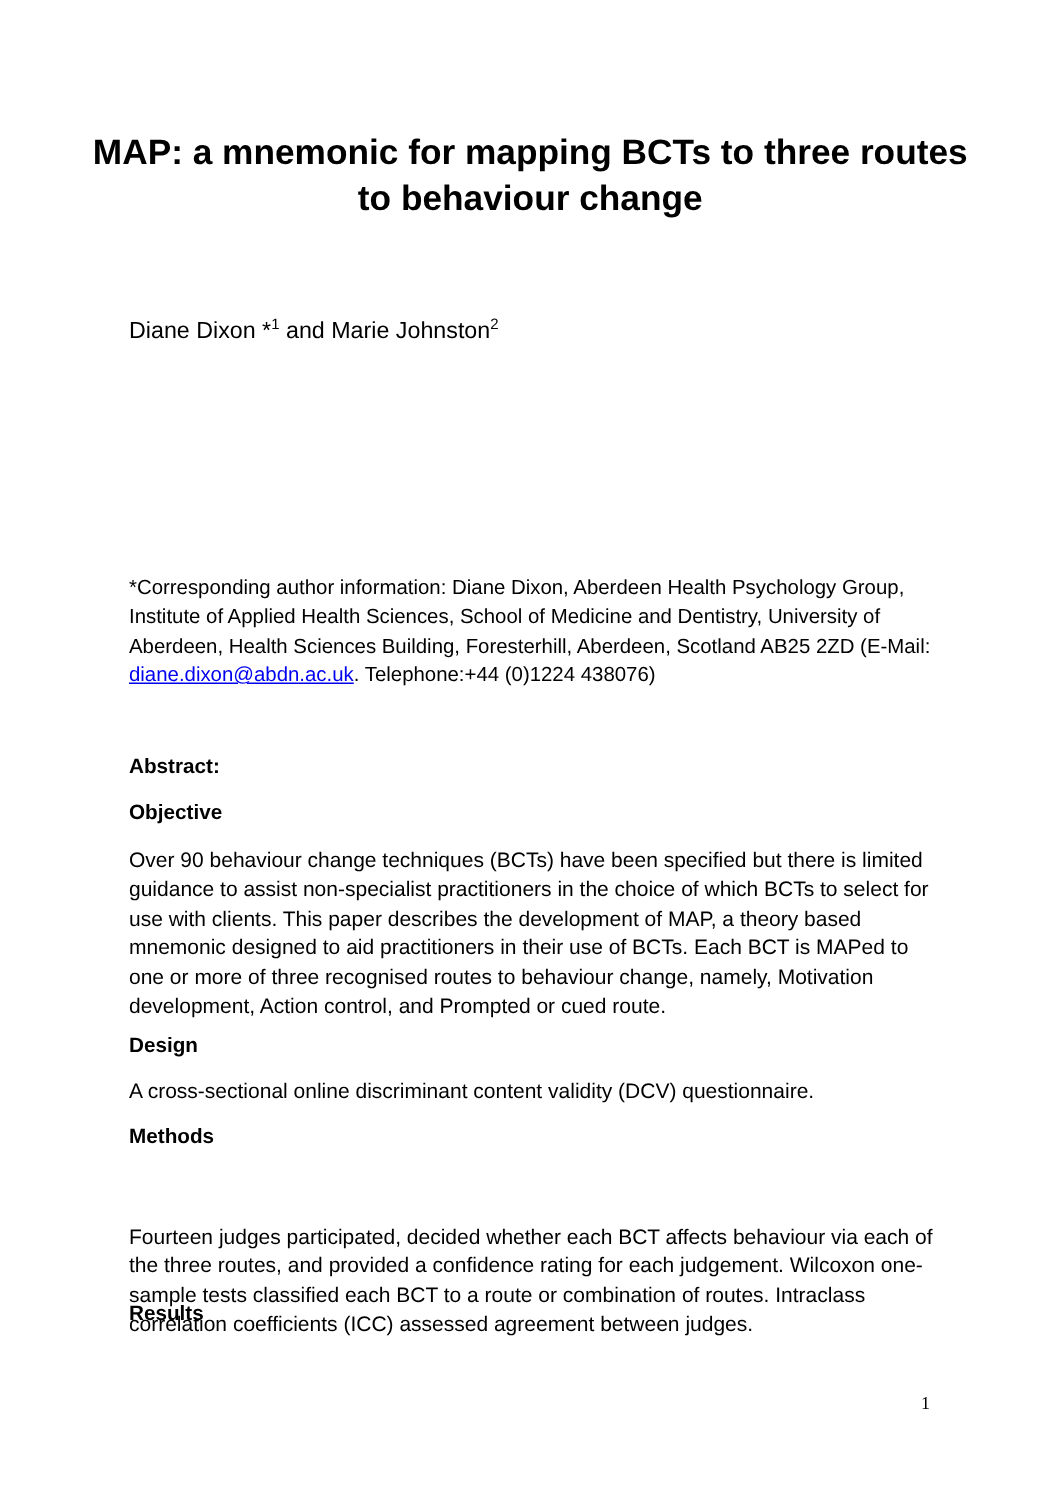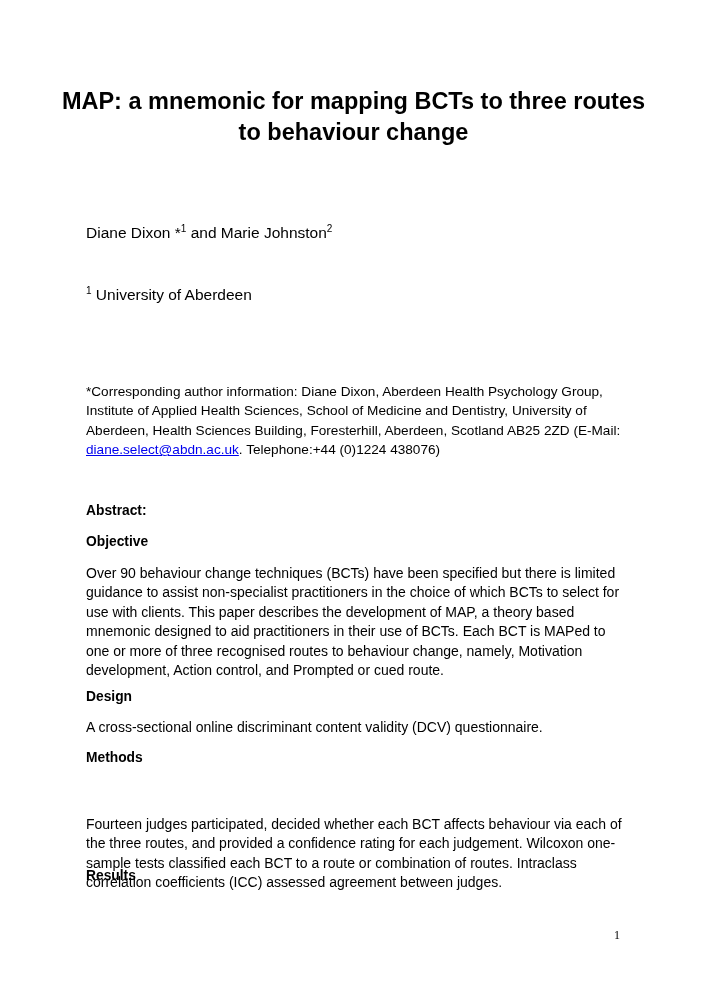--- a/index.html
+++ b/index.html
@@ -1,21 +1,21 @@
 <!DOCTYPE html>
 <html><head>
 <meta charset="utf-8">
 <style>
   html, body { margin: 0; padding: 0; background: #ffffff; }
   body { width: 707px; height: 1000px; position: relative; overflow: hidden;
          font-family: "Liberation Sans", sans-serif; color: #000; }
   .page { position: absolute; left: 0; top: 0; width: 707px; height: 716px; }
   .title { position: absolute; left: 60px; width: 587px; top: 86px; text-align: center;
            font-weight: bold; font-size: 23.5px; line-height: 31px; margin: 0; }
-  .authors { position: absolute; left: 86px; top: 224px; font-size: 15.5px; margin: 0; }
+  .authors { position: absolute; left: 86px; top: 212px; font-size: 15.5px; margin: 0; }
   .aff { position: absolute; left: 86px; font-size: 15.5px; margin: 0; }
   .aff1 { top: 286px; }
   .aff2 { top: 320px; }
   sup { font-size: 10px; vertical-align: 6px; line-height: 0; }
   .corr { position: absolute; left: 86px; top: 382px; width: 540px; font-size: 13.6px;
           line-height: 19.4px; margin: 0; }
   .corr a { color: #0000ee; text-decoration: underline; }
   .h { position: absolute; left: 86px; font-weight: bold; font-size: 13.8px; margin: 0; }
   .p { position: absolute; left: 86px; width: 540px; font-size: 14px; line-height: 19.4px; margin: 0; }
   .pagenum { position: absolute; left: 614px; top: 928px; font-family: "Liberation Serif", serif;
@@ -23,24 +23,23 @@
 </style>
 </head>
 <body>
 
 <div class="page">
 
   <h1 class="title">MAP: a mnemonic for mapping BCTs to three routes to behaviour change</h1>
 
   <p class="authors"><span>Diane Dixon *</span><sup>1</sup><span> and </span><span>Marie Johnston</span><sup>2</sup></p>
 
-  <p class="aff aff1"><sup>1</sup><span> University of Aberdeen</span></p>
 
 
-  <p class="corr"><span>*Corresponding author information: Diane Dixon, Aberdeen Health Psychology Group, Institute of Applied Health Sciences, School of Medicine and Dentistry, University of Aberdeen, Health Sciences Building, Foresterhill, Aberdeen, Scotland AB25 2ZD (E-Mail: </span><a href="#">diane.select@abdn.ac.uk</a><span>. Telephone:+44 (0)1224 438076)</span></p>
+  <p class="corr"><span>*Corresponding author information: Diane Dixon, Aberdeen Health Psychology Group, Institute of Applied Health Sciences, School of Medicine and Dentistry, University of Aberdeen, Health Sciences Building, Foresterhill, Aberdeen, Scotland AB25 2ZD (E-Mail: </span><a href="#">diane.dixon@abdn.ac.uk</a><span>. Telephone:+44 (0)1224 438076)</span></p>
 
   <h2 class="h" style="top:503px;">Abstract:</h2>
 
   <h3 class="h" style="top:534px;">Objective</h3>
   <p class="p" style="top:564px;">Over 90 behaviour change techniques (BCTs) have been specified but there is limited guidance to assist non-specialist practitioners in the choice of which BCTs to select for use with clients. This paper describes the development of MAP, a theory based mnemonic designed to aid practitioners in their use of BCTs. Each BCT is MAPed to one or more of three recognised routes to behaviour change, namely, Motivation development, Action control, and Prompted or cued route.</p>
 
   <h3 class="h" style="top:689px;">Design</h3>
   <p class="p" style="top:718px;">A cross-sectional online discriminant content validity (DCV) questionnaire.</p>
 
   <h3 class="h" style="top:750px;">Methods</h3>

